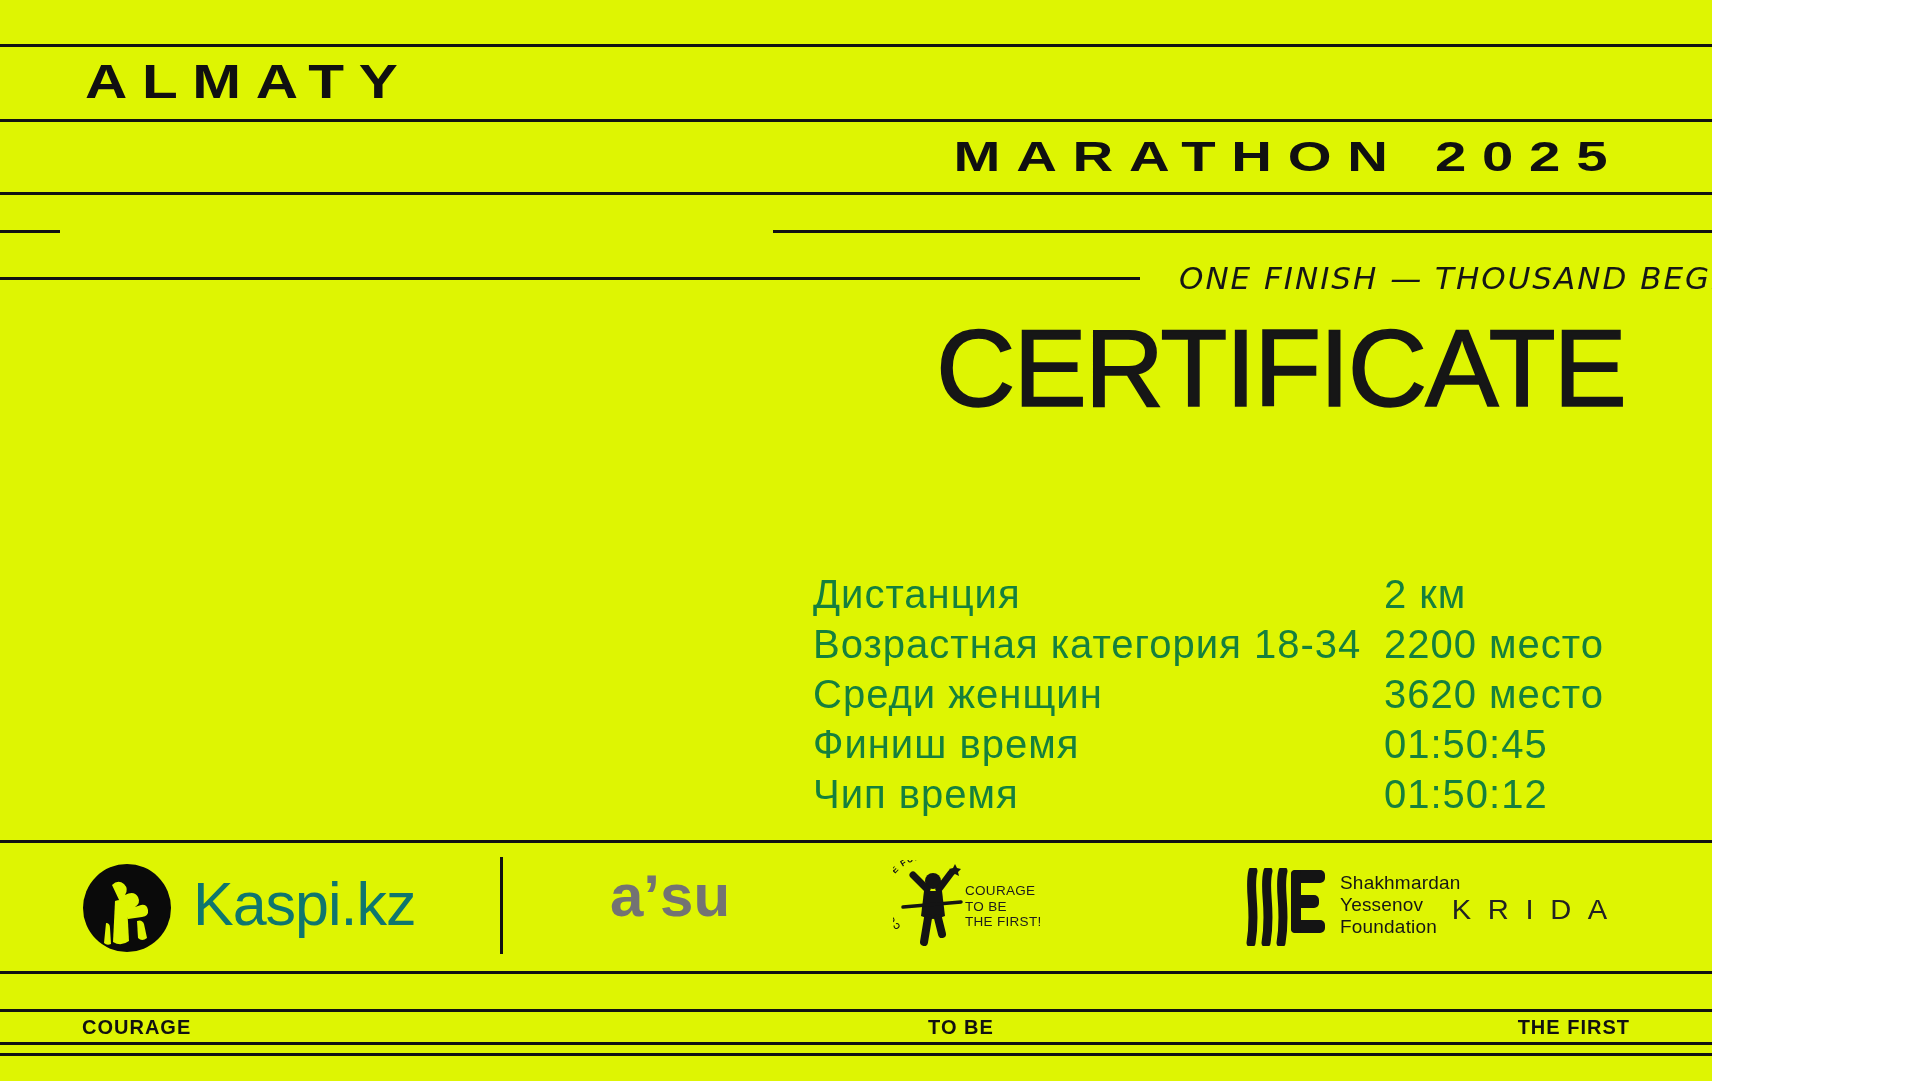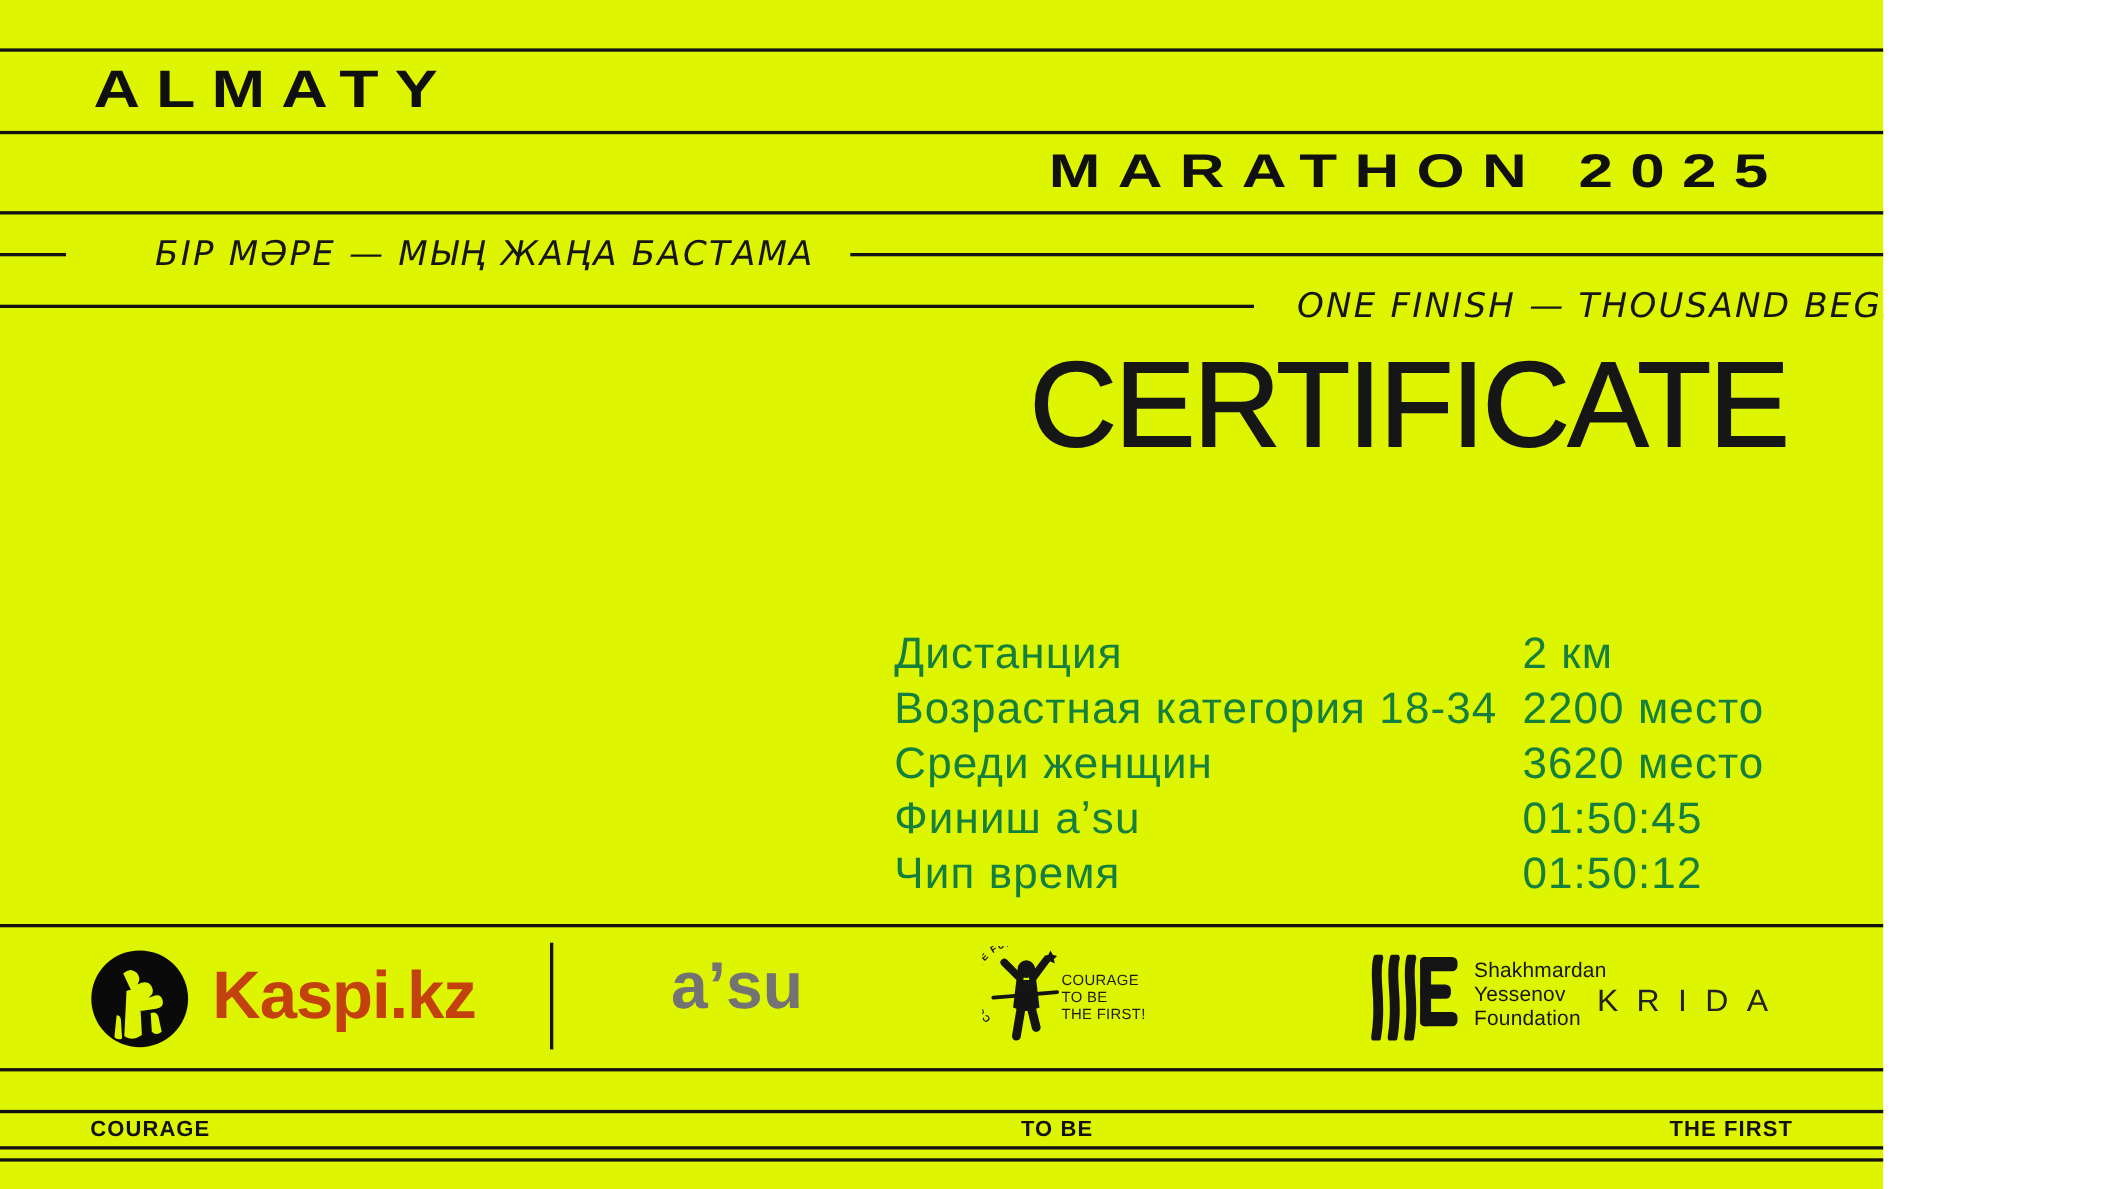--- a/index.html
+++ b/index.html
@@ -42,21 +42,21 @@
 
   .results{position:absolute;left:813px;top:569px;width:800px;}
   .rrow{display:flex;height:50px;line-height:50px;font-size:40px;letter-spacing:1px;color:#15803d;}
   .rrow .lbl{width:571px;flex:0 0 571px;}
   .rrow .val{white-space:nowrap;}
 
   
   .kaspi-wrap{position:absolute;left:82px;top:863px;display:flex;align-items:center;}
   .kaspi-text{
     position:absolute;left:111px;top:6px;height:70px;line-height:70px;
-    font-size:61px;font-weight:700;letter-spacing:-1px;color:#c2410c;white-space:nowrap;
+    font-size:61px;font-weight:400;letter-spacing:-1px;color:#0f766e;white-space:nowrap;
   }
   .asu{
     position:absolute;left:610px;top:866px;height:60px;line-height:60px;
     font-size:60px;font-weight:700;color:#737373;letter-spacing:0;white-space:nowrap;
   }
   .courage-lines{
     position:absolute;left:965px;top:883px;font-size:13.5px;line-height:15.5px;
     font-weight:500;color:#1c1c1c;letter-spacing:0.3px;
   }
   .yessenov-lines{
@@ -87,21 +87,20 @@
 <div class="stage">
 
   <div class="hline" style="left:0;top:44px;width:1922px;"></div>
   <div class="hline" style="left:0;top:119px;width:1922px;"></div>
   <div class="hline" style="left:0;top:192px;width:1922px;"></div>
 
   <div class="almaty">ALMATY</div>
   <div class="marathon">MARATHON 2025</div>
 
   <div class="hline" style="left:0;top:230px;width:60px;"></div>
-  <div class="tagline tag-kk">БІР МӘРЕ — МЫҢ ЖАҢА БАСТАМА</div>
   <div class="hline" style="left:773px;top:230px;width:1149px;"></div>
 
   <div class="hline" style="left:0;top:277px;width:1140px;"></div>
   <div class="tagline tag-en">ONE FINISH — THOUSAND BEGINNINGS</div>
   <div class="hline" style="left:1840px;top:277px;width:82px;"></div>
 
   <div class="certificate">CERTIFICATE</div>
 
 
   <div class="results">
@@ -111,21 +110,21 @@
     </div>
       <div class="rrow">
       <span class="lbl">Возрастная категория 18-34</span>
       <span class="val">2200 место</span>
     </div>
       <div class="rrow">
       <span class="lbl">Среди женщин</span>
       <span class="val">3620 место</span>
     </div>
       <div class="rrow">
-      <span class="lbl">Финиш aʼsu</span>
+      <span class="lbl">Финиш время</span>
       <span class="val">01:50:45</span>
     </div>
       <div class="rrow">
       <span class="lbl">Чип время</span>
       <span class="val">01:50:12</span>
     </div>
     </div>
 
   <div class="hline" style="left:0;top:840px;width:1922px;"></div>
 

